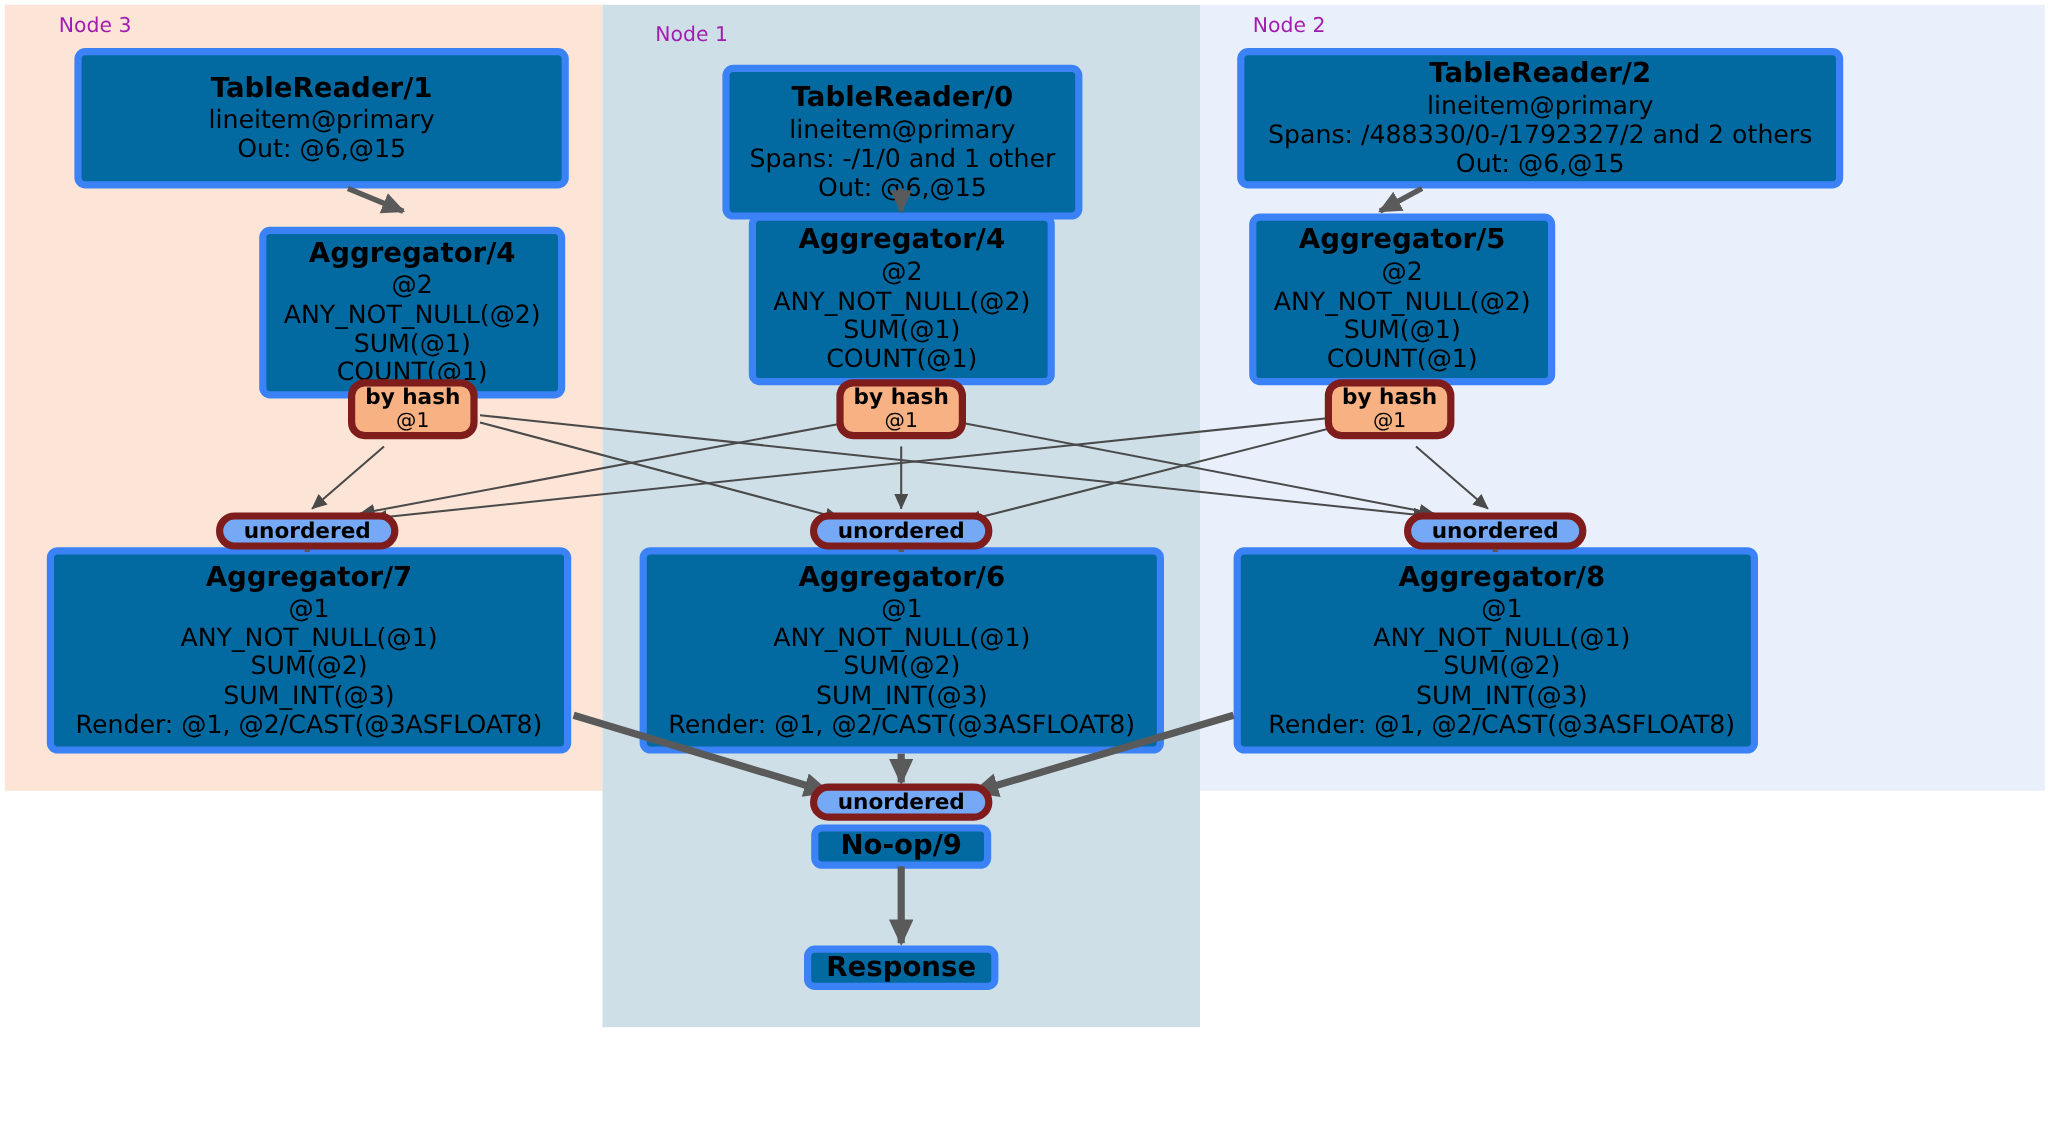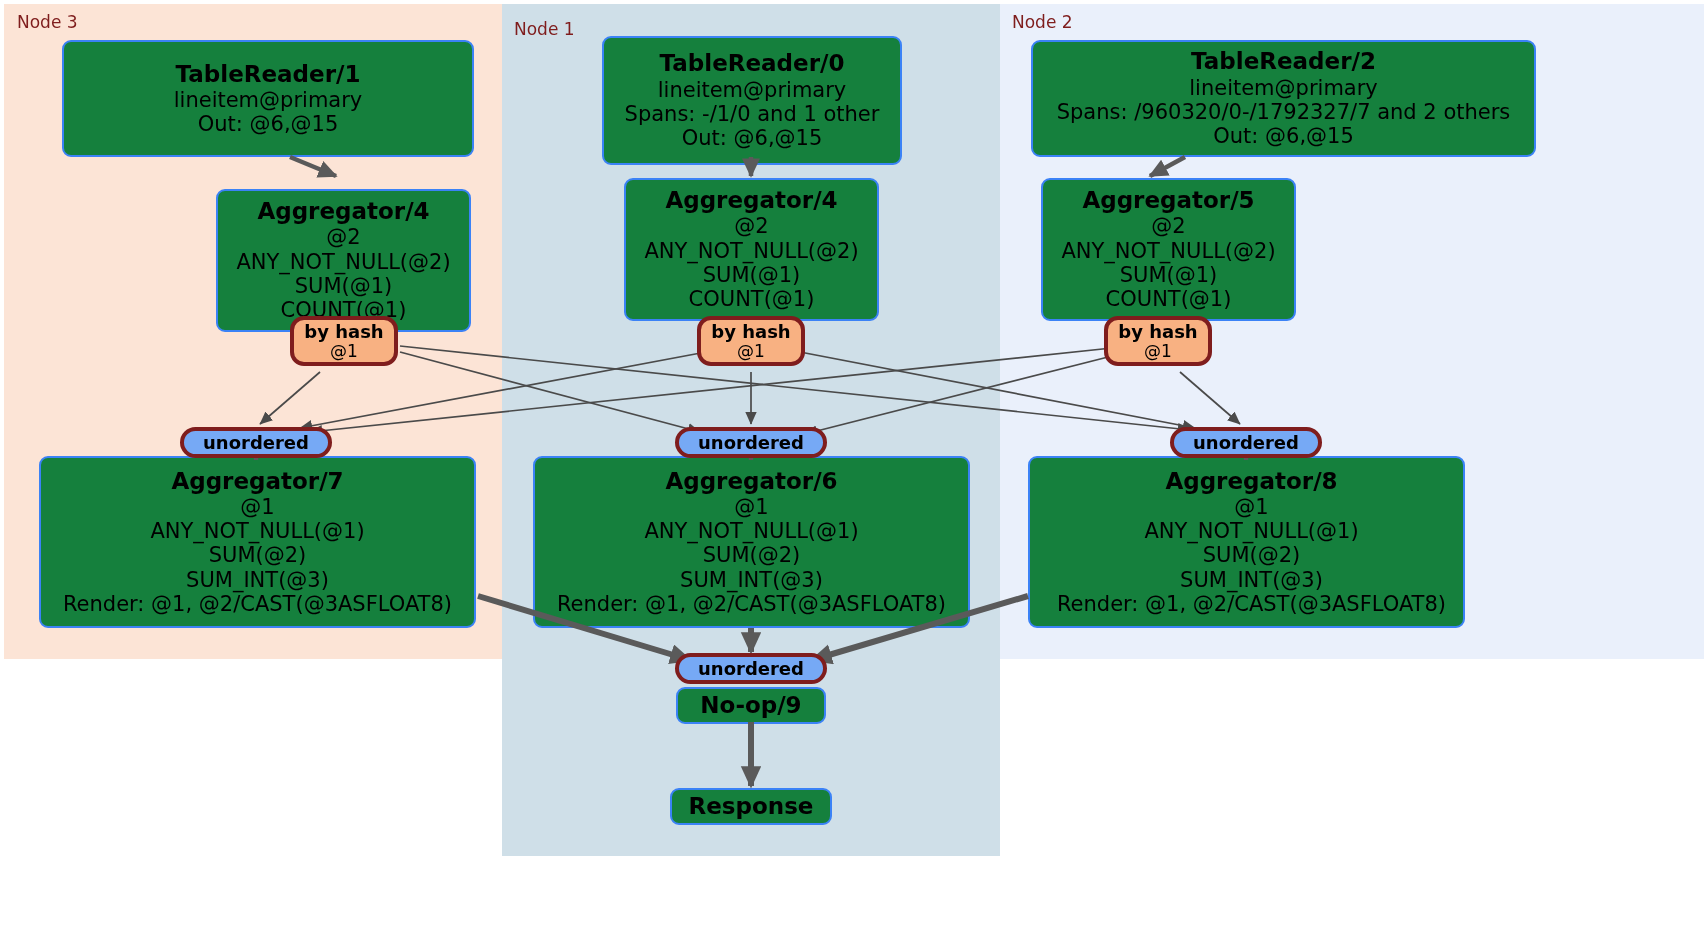--- a/index.html
+++ b/index.html
@@ -1,34 +1,34 @@
 <!DOCTYPE html>
 <html><head>
 <meta charset="utf-8">
 <style>
   html,body{margin:0;padding:0;background:#ffffff;}
   body{font-family:"DejaVu Sans","Liberation Sans",sans-serif;}
   #stage{position:relative;width:1708px;height:940px;overflow:hidden;background:#ffffff;}
 
   .node-panel{position:absolute;box-sizing:border-box;}
-  .node-label{position:absolute;font-size:17px;color:#7f1d1d;line-height:1;}
+  .node-label{position:absolute;font-size:17px;color:#a21caf;line-height:1;margin-left:32px;}
 
   .box{
     position:absolute;box-sizing:border-box;
-    background:#15803d;border:2px solid #3b82f6;border-radius:9px;
+    background:#0369a1;border:6px solid #3b82f6;border-radius:9px;
     text-align:center;color:#000;
     display:flex;flex-direction:column;align-items:center;justify-content:center;
     padding:6px 10px;
   }
   .box .ttl{font-weight:bold;font-size:23px;line-height:1.18;white-space:nowrap;}
   .box .ln{font-size:21px;line-height:1.16;white-space:nowrap;}
 
   .pill{
     position:absolute;box-sizing:border-box;
-    border:4px solid #7f1d1d;border-radius:16px;
+    border:6px solid #7f1d1d;border-radius:16px;
     display:flex;flex-direction:column;align-items:center;justify-content:center;
     text-align:center;color:#000;z-index:6;
   }
   .pill .p1{font-weight:bold;font-size:18px;line-height:1.1;white-space:nowrap;}
   .pill .p2{font-size:17px;line-height:1.1;white-space:nowrap;}
   .pill.hash{background:#f8b182;border-radius:14px;}
   .pill.unord{background:#76a9f5;border-radius:17px;}
 
   svg.edges{position:absolute;left:0;top:0;width:1708px;height:940px;overflow:visible;z-index:2;pointer-events:none;}
   .thin{stroke:#4a4a4a;stroke-width:1.7;fill:none;}
@@ -90,31 +90,31 @@
 
     <path class="thick" d="M751,722 L751,786" marker-end="url(#ah-thick)"></path>
   </svg>
 
   <div class="box" style="left:62px;top:40px;width:412px;height:117px;">
     <div class="ttl">TableReader/1</div>
     <div class="ln">lineitem@primary</div>
     <div class="ln">Out: @6,@15</div>
   </div>
 
-  <div class="box" style="left:602px;top:36px;width:300px;height:129px;">
+  <div class="box" style="left:602px;top:54px;width:300px;height:129px;">
     <div class="ttl">TableReader/0</div>
     <div class="ln">lineitem@primary</div>
     <div class="ln">Spans: -/1/0 and 1 other</div>
     <div class="ln">Out: @6,@15</div>
   </div>
 
   <div class="box" style="left:1031px;top:40px;width:505px;height:117px;">
     <div class="ttl">TableReader/2</div>
     <div class="ln">lineitem@primary</div>
-    <div class="ln">Spans: /960320/0-/1792327/7 and 2 others</div>
+    <div class="ln">Spans: /488330/0-/1792327/2 and 2 others</div>
     <div class="ln">Out: @6,@15</div>
   </div>
 
   <div class="box" style="left:216px;top:178px;width:255px;height:143px;margin-top:11px;">
     <div class="ttl">Aggregator/4</div>
     <div class="ln">@2</div>
     <div class="ln">ANY_NOT_NULL(@2)</div>
     <div class="ln">SUM(@1)</div>
     <div class="ln">COUNT(@1)</div>
   </div>

